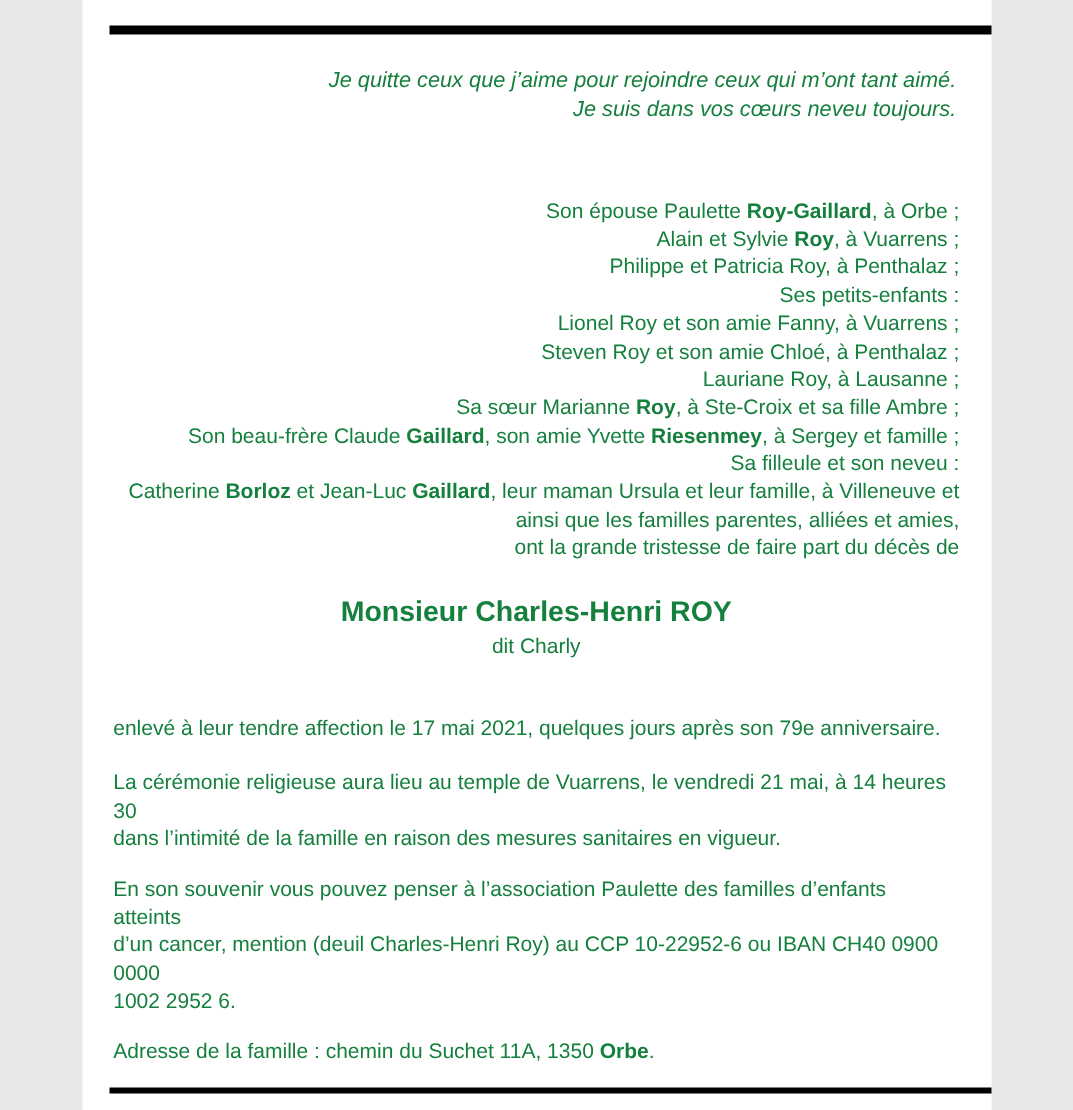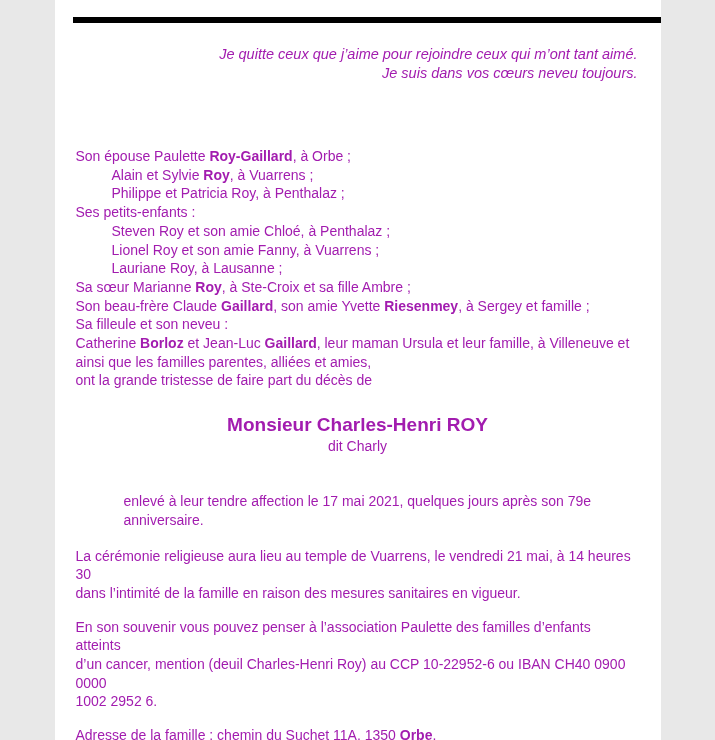--- a/index.html
+++ b/index.html
@@ -2,21 +2,21 @@
 <html><head>
 <meta charset="utf-8">
 <style>
   html, body { margin: 0; padding: 0; background: #e8e8e8; }
   .page {
     position: relative;
     width: 606px;
     height: 740px;
     margin: 0 auto;
     background: #ffffff;
-    color: #a21caf;
+    color: #15803d;
     font-family: "Liberation Sans", "DejaVu Sans", sans-serif;
     font-size: 14px;
     line-height: 18.7px;
     overflow: hidden;
   }
   .rule {
     background: #000000;
     margin-left: 18px;
     width: 675px;
   }
@@ -24,22 +24,23 @@
   .rule-bottom { margin-top: 8px; height: 4px; }
   .quote {
     margin-top: 22px;
     padding: 0 23px 0 21px;
     text-align: right;
     font-style: italic;
     font-size: 14.5px;
     line-height: 19px;
   }
   .family {
-    margin-top: 64px;
+    margin-top: 48px;
     padding: 0 21px;
+    text-align: right;
   }
   .family .line.indent { padding-left: 36px; }
   .b { font-weight: bold; }
   .title-block {
     margin-top: 23px;
     text-align: center;
   }
   .deceased-name {
     font-size: 19px;
     font-weight: bold;
@@ -47,41 +48,41 @@
   }
   .deceased-alias {
     font-size: 14px;
     line-height: 19px;
   }
   .paragraphs {
     margin-top: 36px;
     padding: 0 21px;
   }
   .para { margin-bottom: 15px; }
-  .para:first-child { margin-bottom: 17px; margin-left: 48px; }
+  .para:first-child { margin-bottom: 17px; }
 </style>
 </head>
 <body>
 
 <div class="page">
 
   <div class="rule rule-top"></div>
 
   <div class="quote">
       <div>Je quitte ceux que j’aime pour rejoindre ceux qui m’ont tant aimé.</div>
       <div>Je suis dans vos cœurs neveu toujours.</div>
     </div>
 
   <div class="family">
       <div class="line"><span>Son épouse Paulette </span><span class="b">Roy-Gaillard</span><span>, à Orbe ;</span></div>
       <div class="line indent"><span>Alain et Sylvie </span><span class="b">Roy</span><span>, à Vuarrens ;</span></div>
       <div class="line indent"><span>Philippe et Patricia Roy, à Penthalaz ;</span></div>
       <div class="line"><span>Ses petits-enfants :</span></div>
+      <div class="line indent"><span>Lionel Roy et son amie Fanny, à Vuarrens ;</span></div>
       <div class="line indent"><span>Steven Roy et son amie Chloé, à Penthalaz ;</span></div>
-      <div class="line indent"><span>Lionel Roy et son amie Fanny, à Vuarrens ;</span></div>
       <div class="line indent"><span>Lauriane Roy, à Lausanne ;</span></div>
       <div class="line"><span>Sa sœur Marianne </span><span class="b">Roy</span><span>, à Ste-Croix et sa fille Ambre ;</span></div>
       <div class="line"><span>Son beau-frère Claude </span><span class="b">Gaillard</span><span>, son amie Yvette </span><span class="b">Riesenmey</span><span>, à Sergey et famille ;</span></div>
       <div class="line"><span>Sa filleule et son neveu :</span></div>
       <div class="line"><span>Catherine </span><span class="b">Borloz</span><span> et Jean-Luc </span><span class="b">Gaillard</span><span>, leur maman Ursula et leur famille, à Villeneuve et</span></div>
       <div class="line"><span>ainsi que les familles parentes, alliées et amies,</span></div>
       <div class="line"><span>ont la grande tristesse de faire part du décès de</span></div>
     </div>
 
   <div class="title-block">

